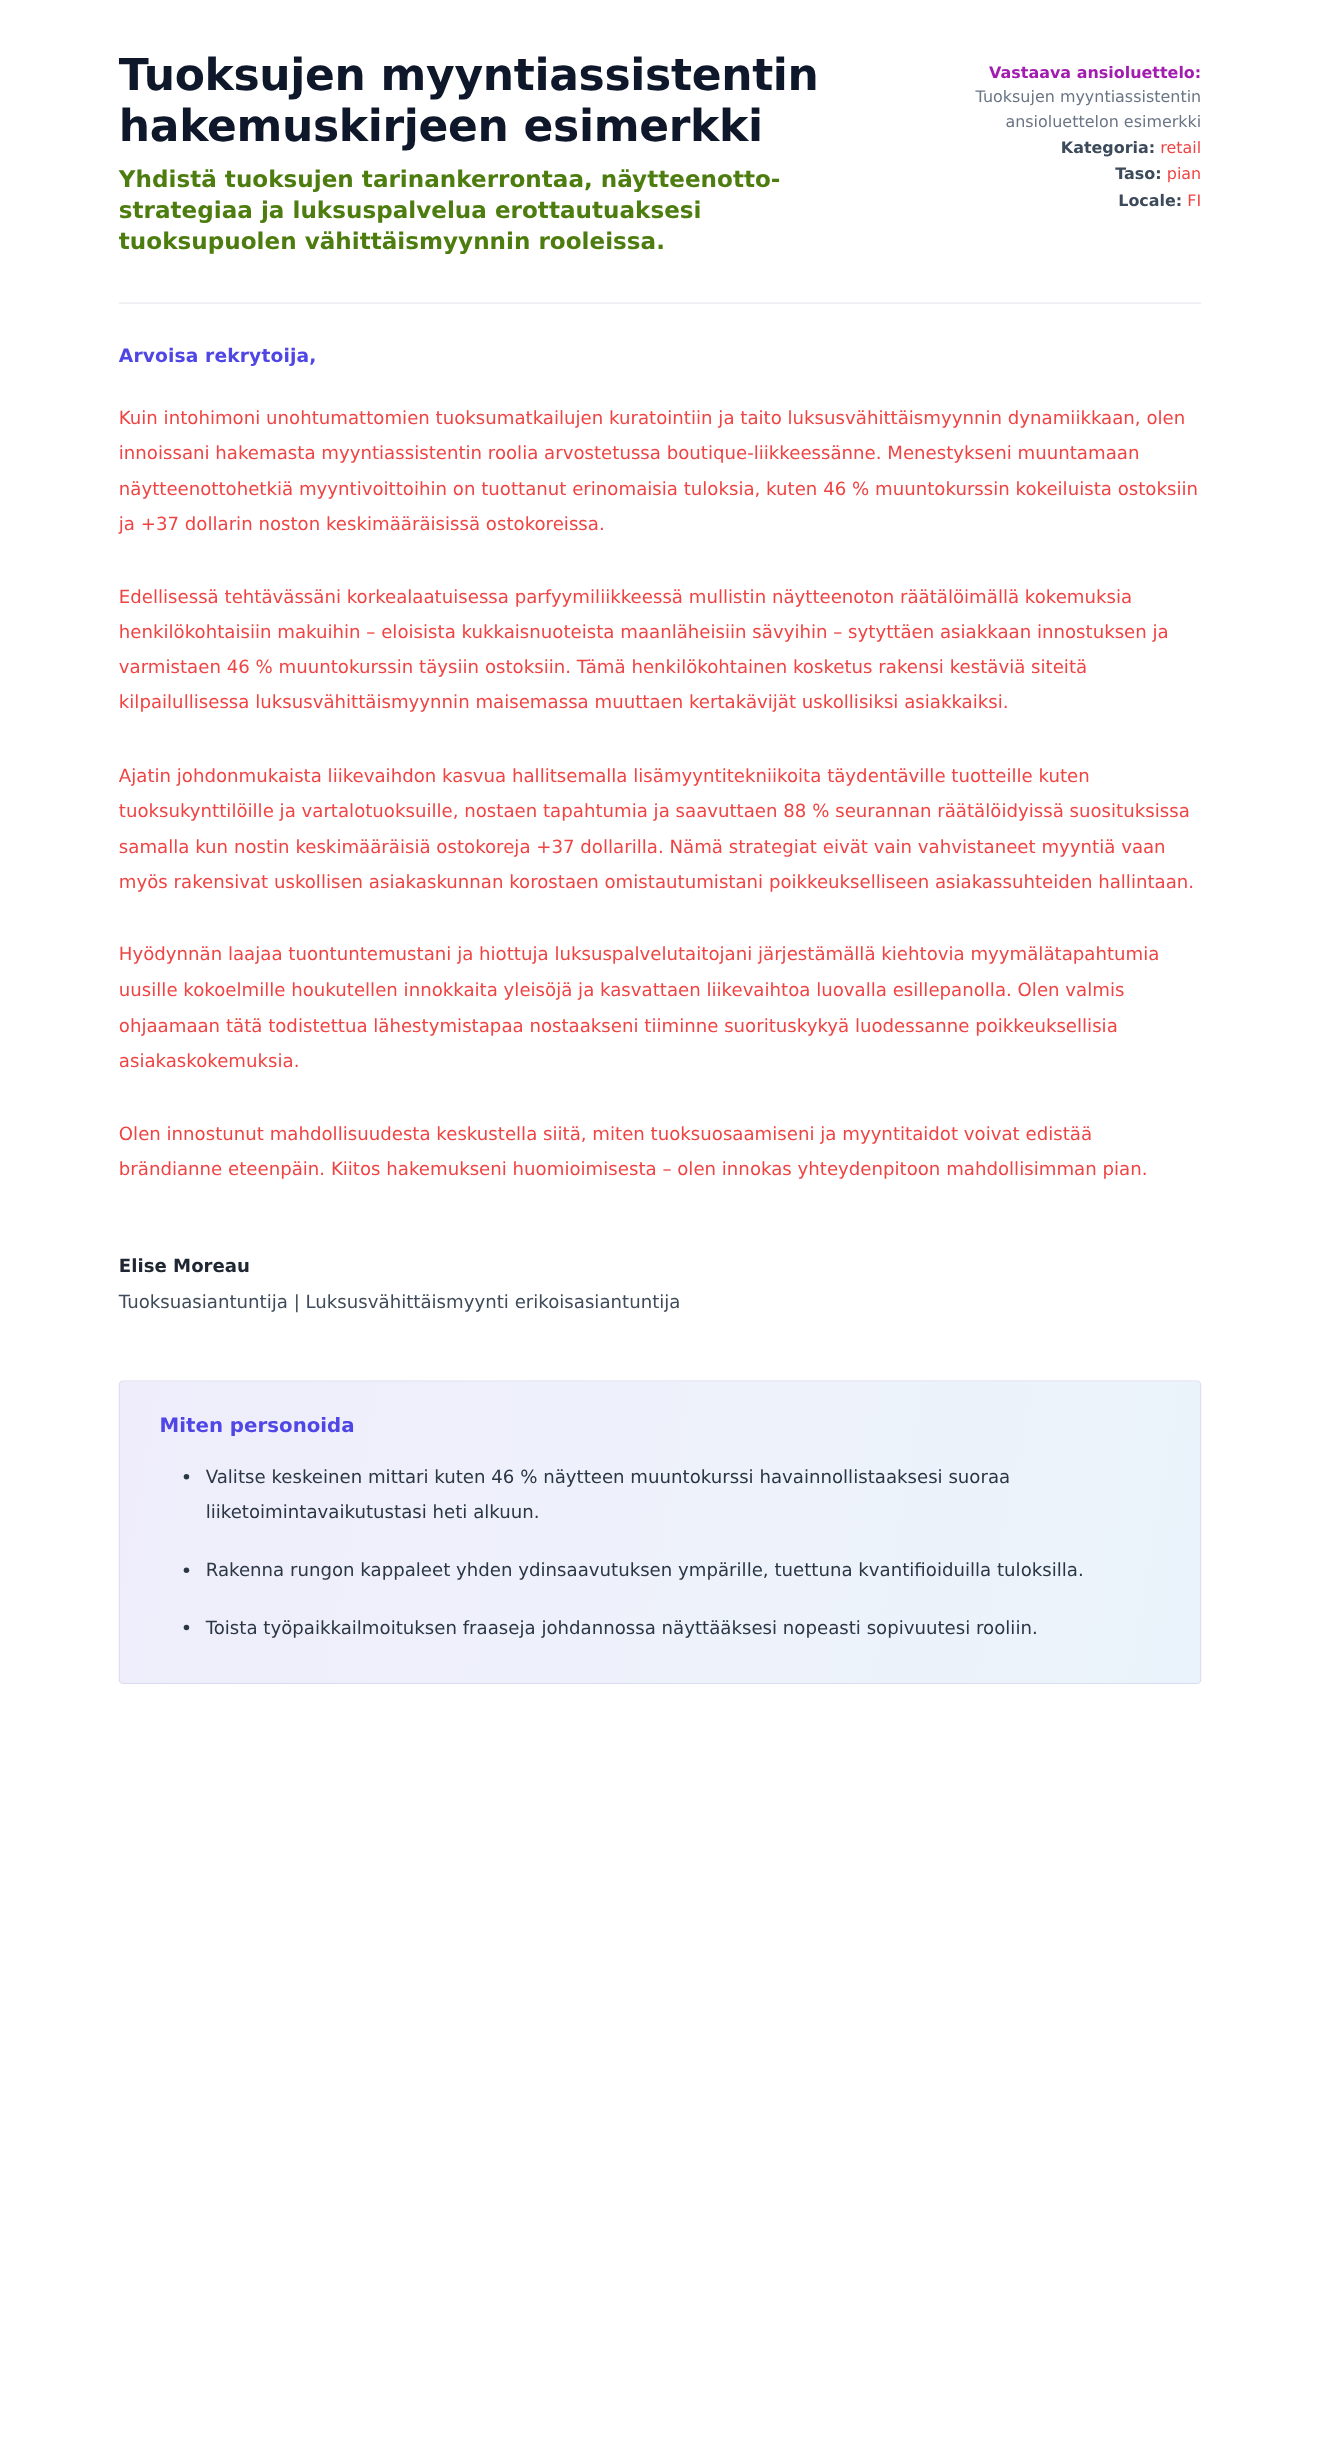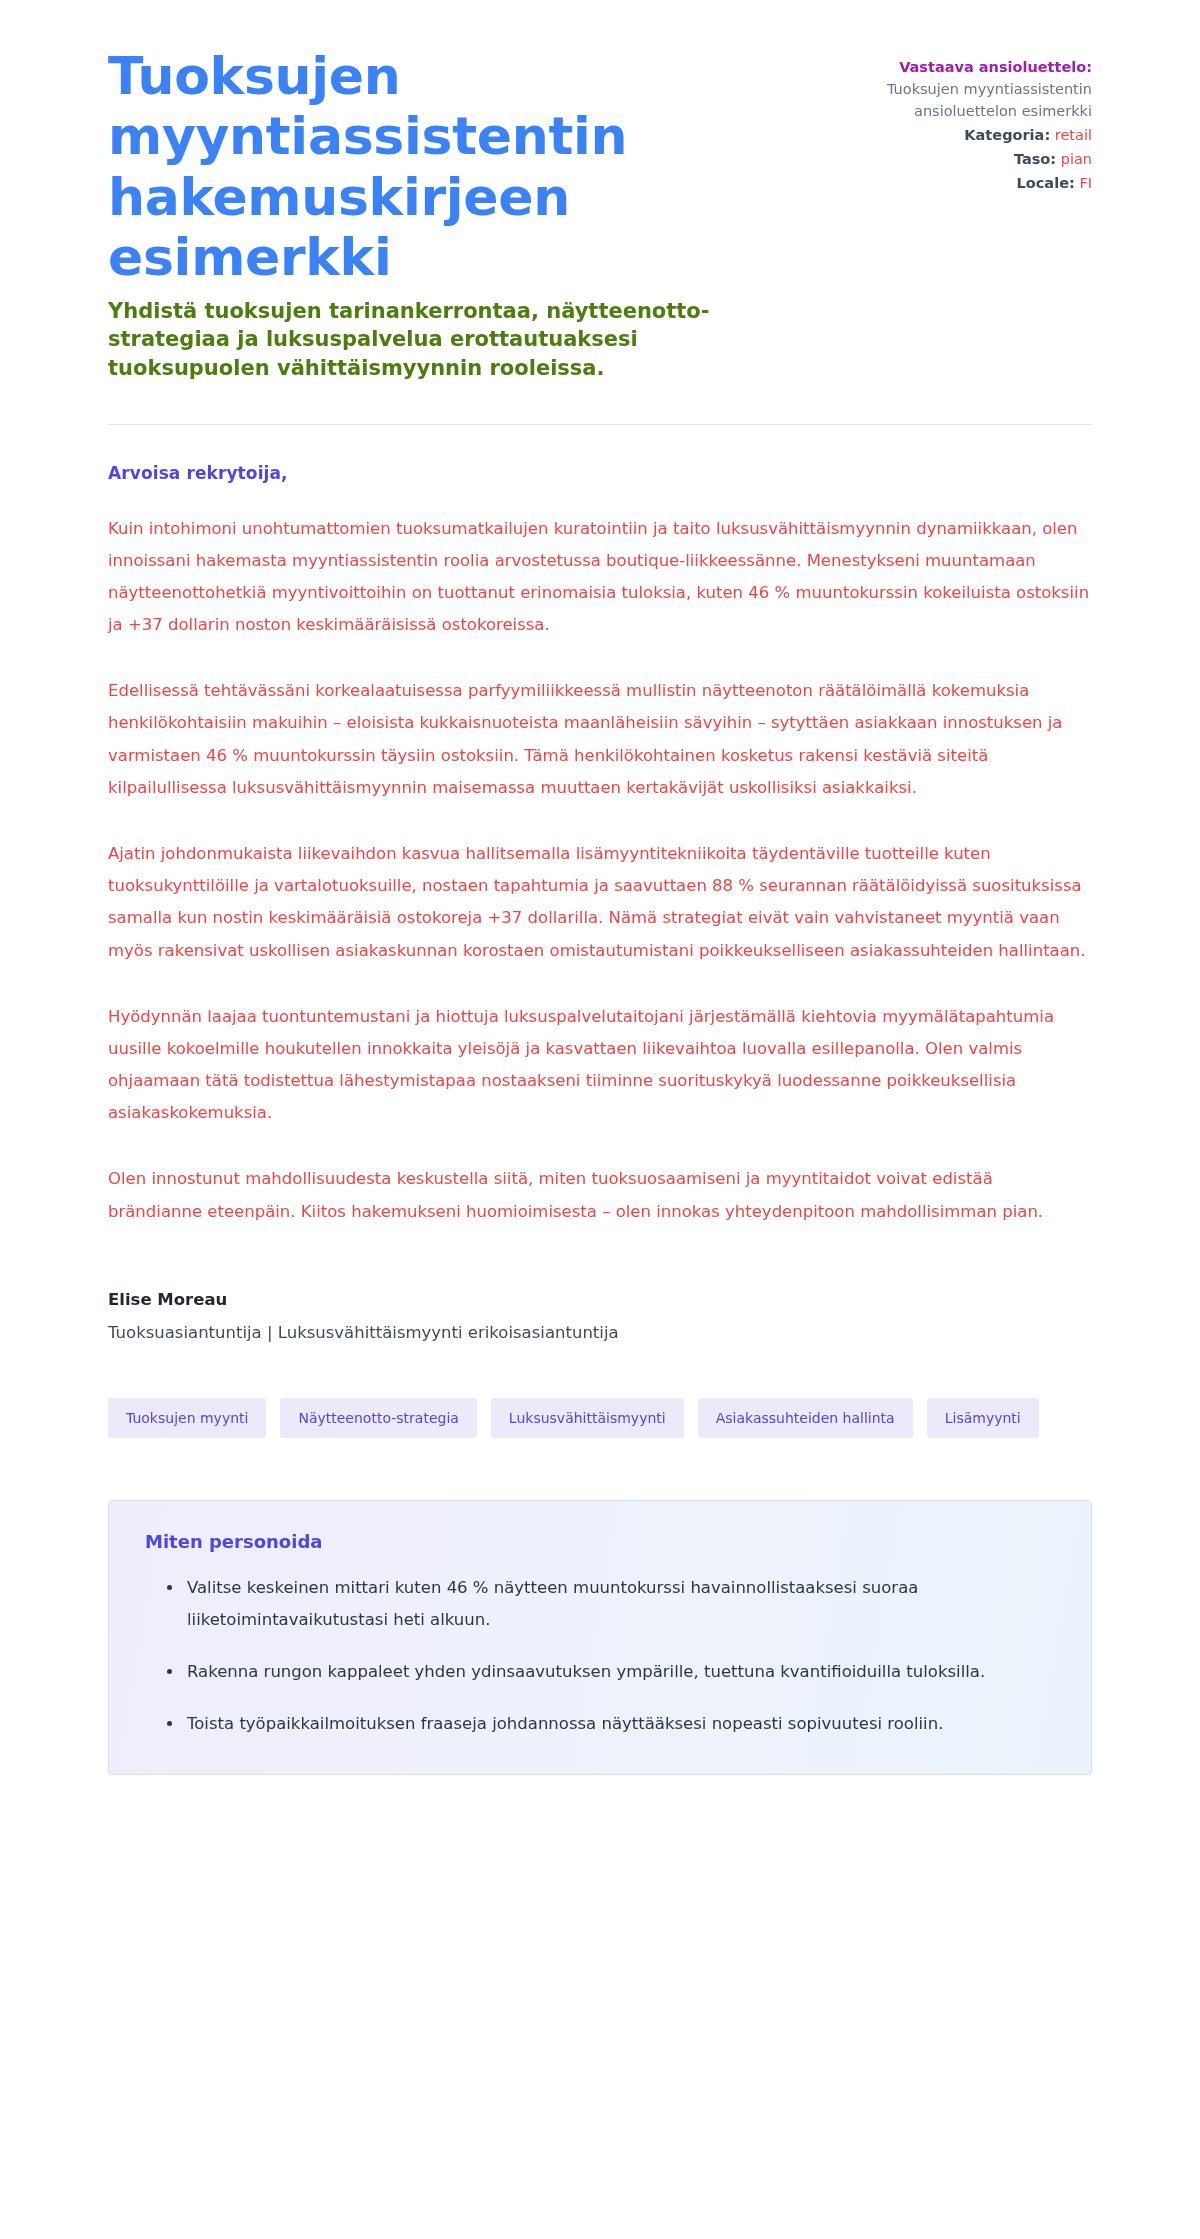--- a/index.html
+++ b/index.html
@@ -28,25 +28,25 @@
     align-items: flex-start;
     justify-content: space-between;
     gap: 40px;
   }
   .header-left {
     flex: 1 1 auto;
     max-width: 660px;
   }
   .doc-title {
     margin: 0;
-    font-size: 52px;
+    font-size: 40px;
     line-height: 1.16;
     font-weight: 700;
     letter-spacing: -0.3px;
-    color: #3b82f6;
+    color: #0f172a;
   }
   .doc-subtitle {
     margin: 10px 0 0 0;
     font-size: 21px;
     line-height: 1.34;
     font-weight: 700;
     color: #4d7c0f;
   }
 
   .header-meta {
@@ -213,27 +213,20 @@
       <p class="para">Ajatin johdonmukaista liikevaihdon kasvua hallitsemalla lisämyyntitekniikoita täydentäville tuotteille kuten tuoksukynttilöille ja vartalotuoksuille, nostaen tapahtumia ja saavuttaen 88 % seurannan räätälöidyissä suosituksissa samalla kun nostin keskimääräisiä ostokoreja +37 dollarilla. Nämä strategiat eivät vain vahvistaneet myyntiä vaan myös rakensivat uskollisen asiakaskunnan korostaen omistautumistani poikkeukselliseen asiakassuhteiden hallintaan.</p>
       <p class="para">Hyödynnän laajaa tuontuntemustani ja hiottuja luksuspalvelutaitojani järjestämällä kiehtovia myymälätapahtumia uusille kokoelmille houkutellen innokkaita yleisöjä ja kasvattaen liikevaihtoa luovalla esillepanolla. Olen valmis ohjaamaan tätä todistettua lähestymistapaa nostaakseni tiiminne suorituskykyä luodessanne poikkeuksellisia asiakaskokemuksia.</p>
       <p class="para">Olen innostunut mahdollisuudesta keskustella siitä, miten tuoksuosaamiseni ja myyntitaidot voivat edistää brändianne eteenpäin. Kiitos hakemukseni huomioimisesta – olen innokas yhteydenpitoon mahdollisimman pian.</p>
     </div>
 
     <div class="signature">
       <p class="sign-name">Elise Moreau</p>
       <p class="sign-role">Tuoksuasiantuntija | Luksusvähittäismyynti erikoisasiantuntija</p>
     </div>
 
-    <div class="tags">
-      <span class="tag">Tuoksujen myynti</span>
-      <span class="tag">Näytteenotto-strategia</span>
-      <span class="tag">Luksusvähittäismyynti</span>
-      <span class="tag">Asiakassuhteiden hallinta</span>
-      <span class="tag">Lisämyynti</span>
-    </div>
 
     <section class="callout">
       <h2 class="callout-title">Miten personoida</h2>
       <ul class="callout-list">
         <li>Valitse keskeinen mittari kuten 46 % näytteen muuntokurssi havainnollistaaksesi suoraa liiketoimintavaikutustasi heti alkuun.</li>
         <li>Rakenna rungon kappaleet yhden ydinsaavutuksen ympärille, tuettuna kvantifioiduilla tuloksilla.</li>
         <li>Toista työpaikkailmoituksen fraaseja johdannossa näyttääksesi nopeasti sopivuutesi rooliin.</li>
       </ul>
     </section>
 

